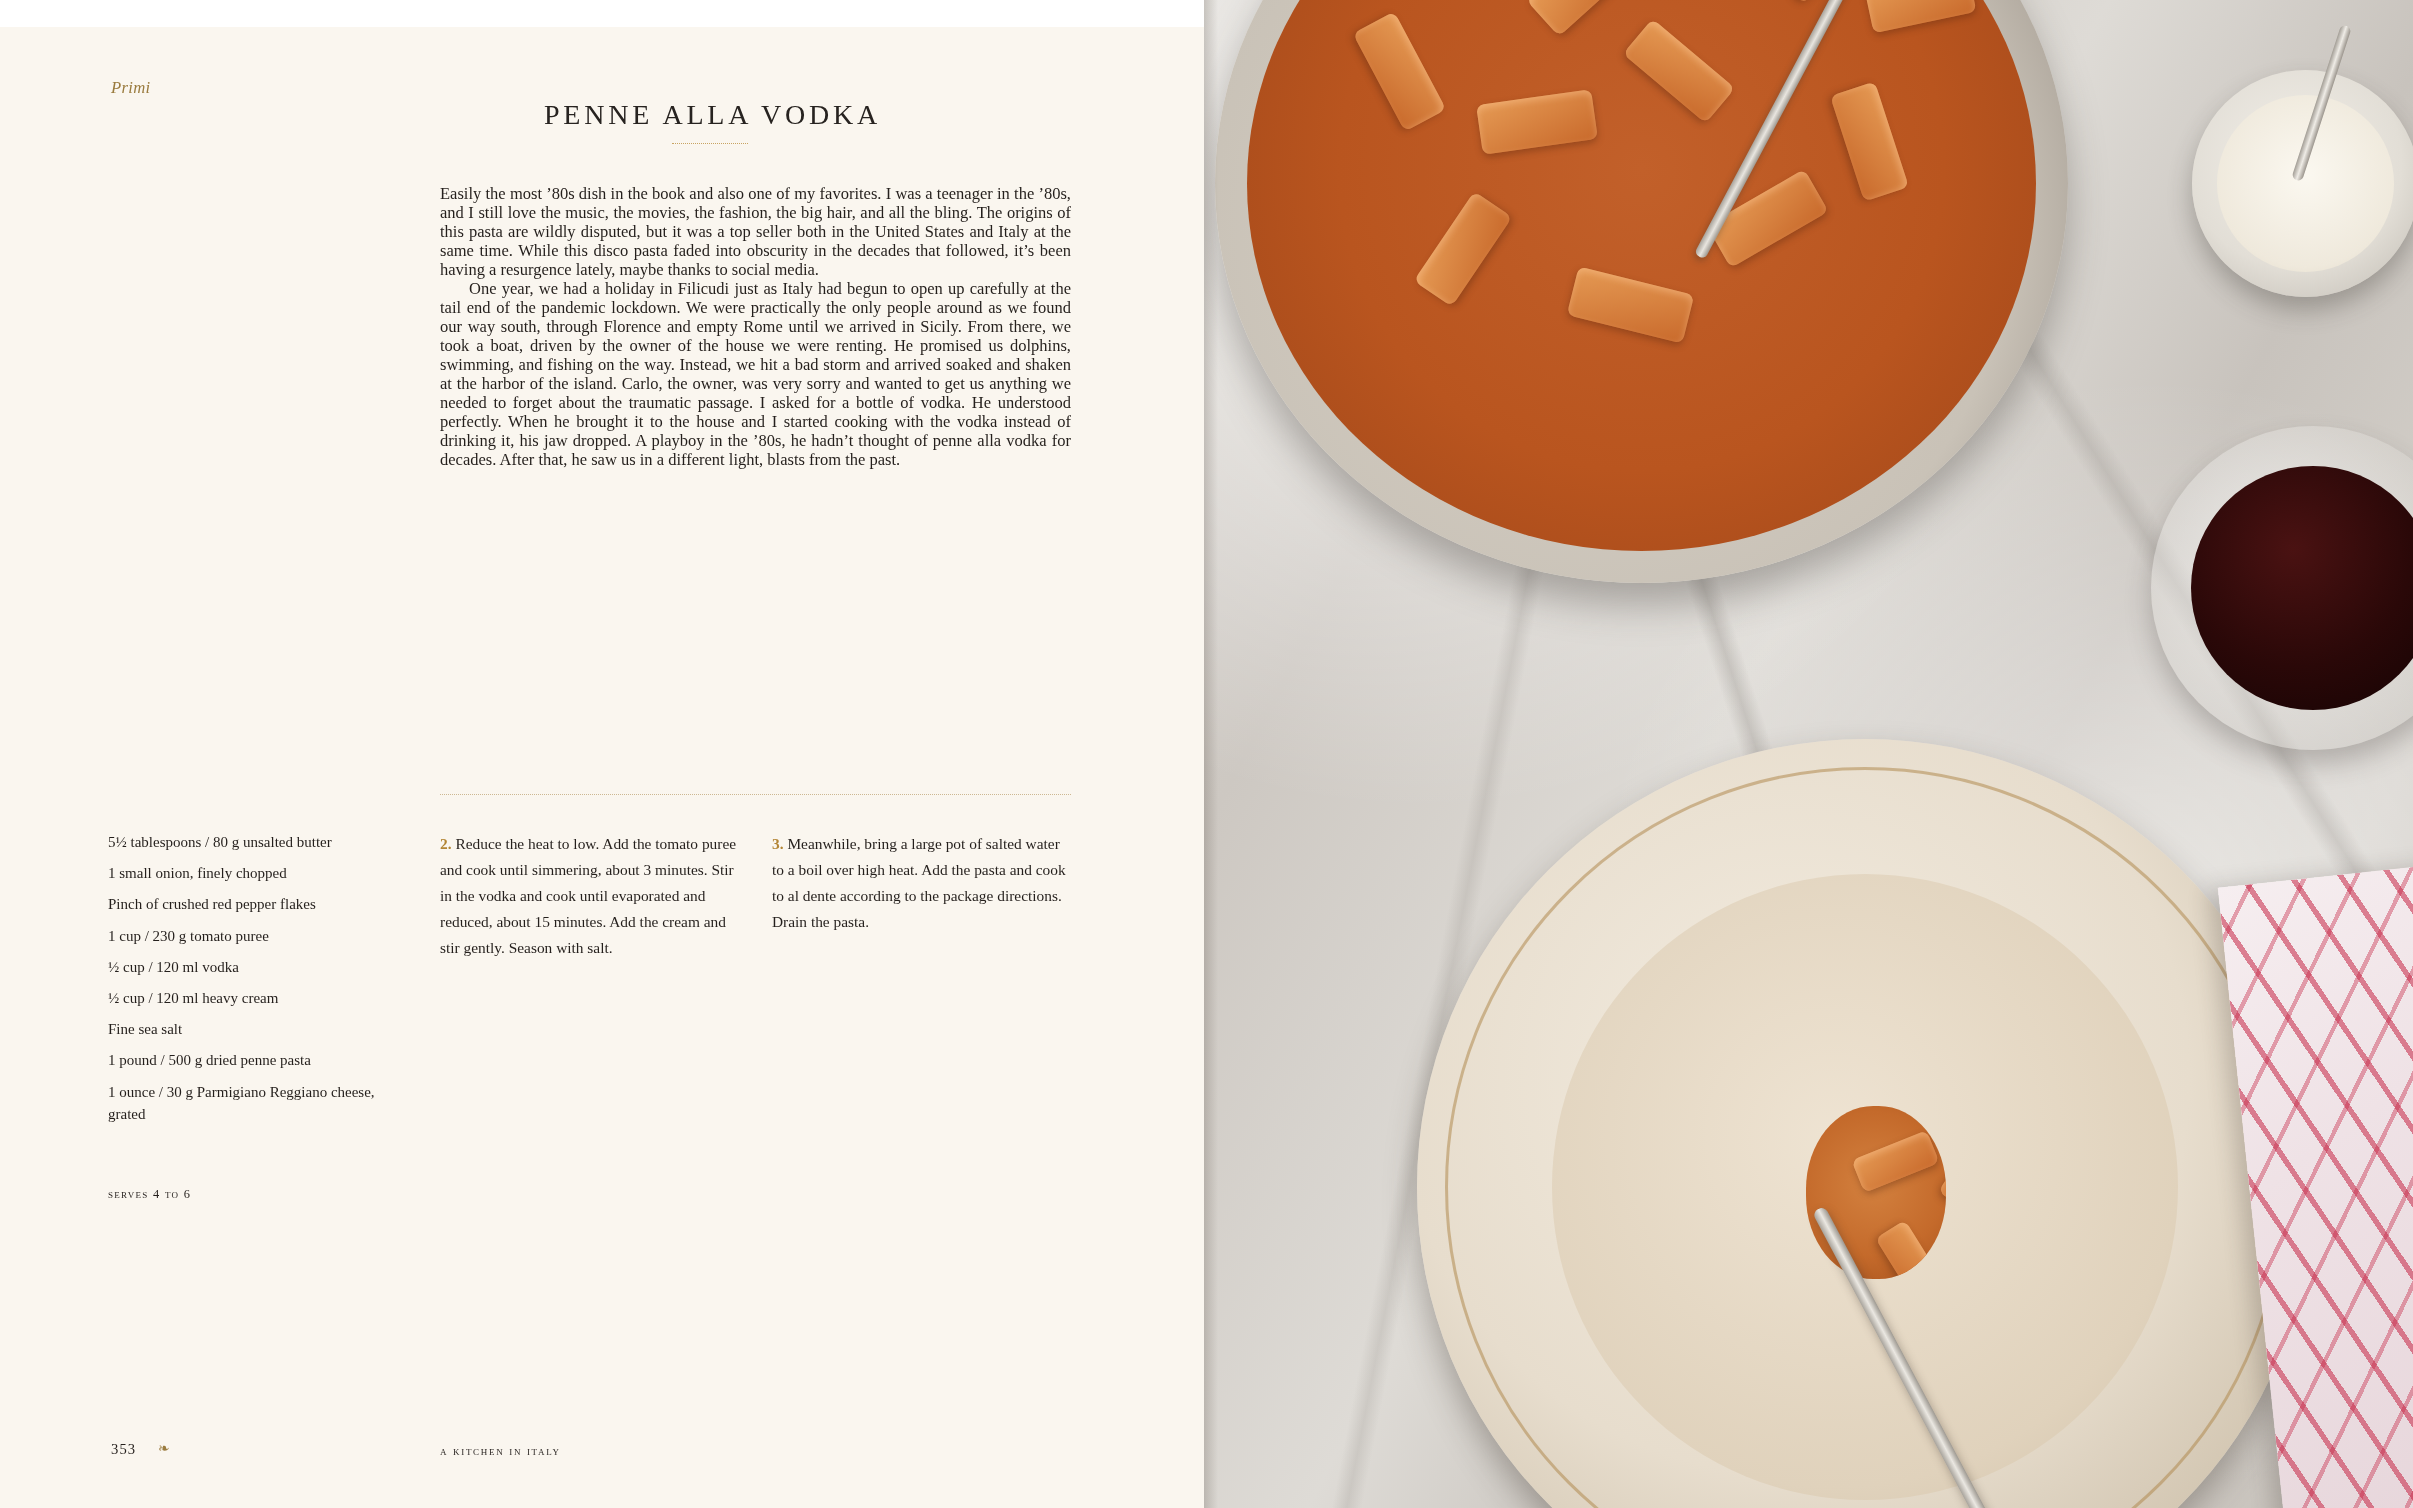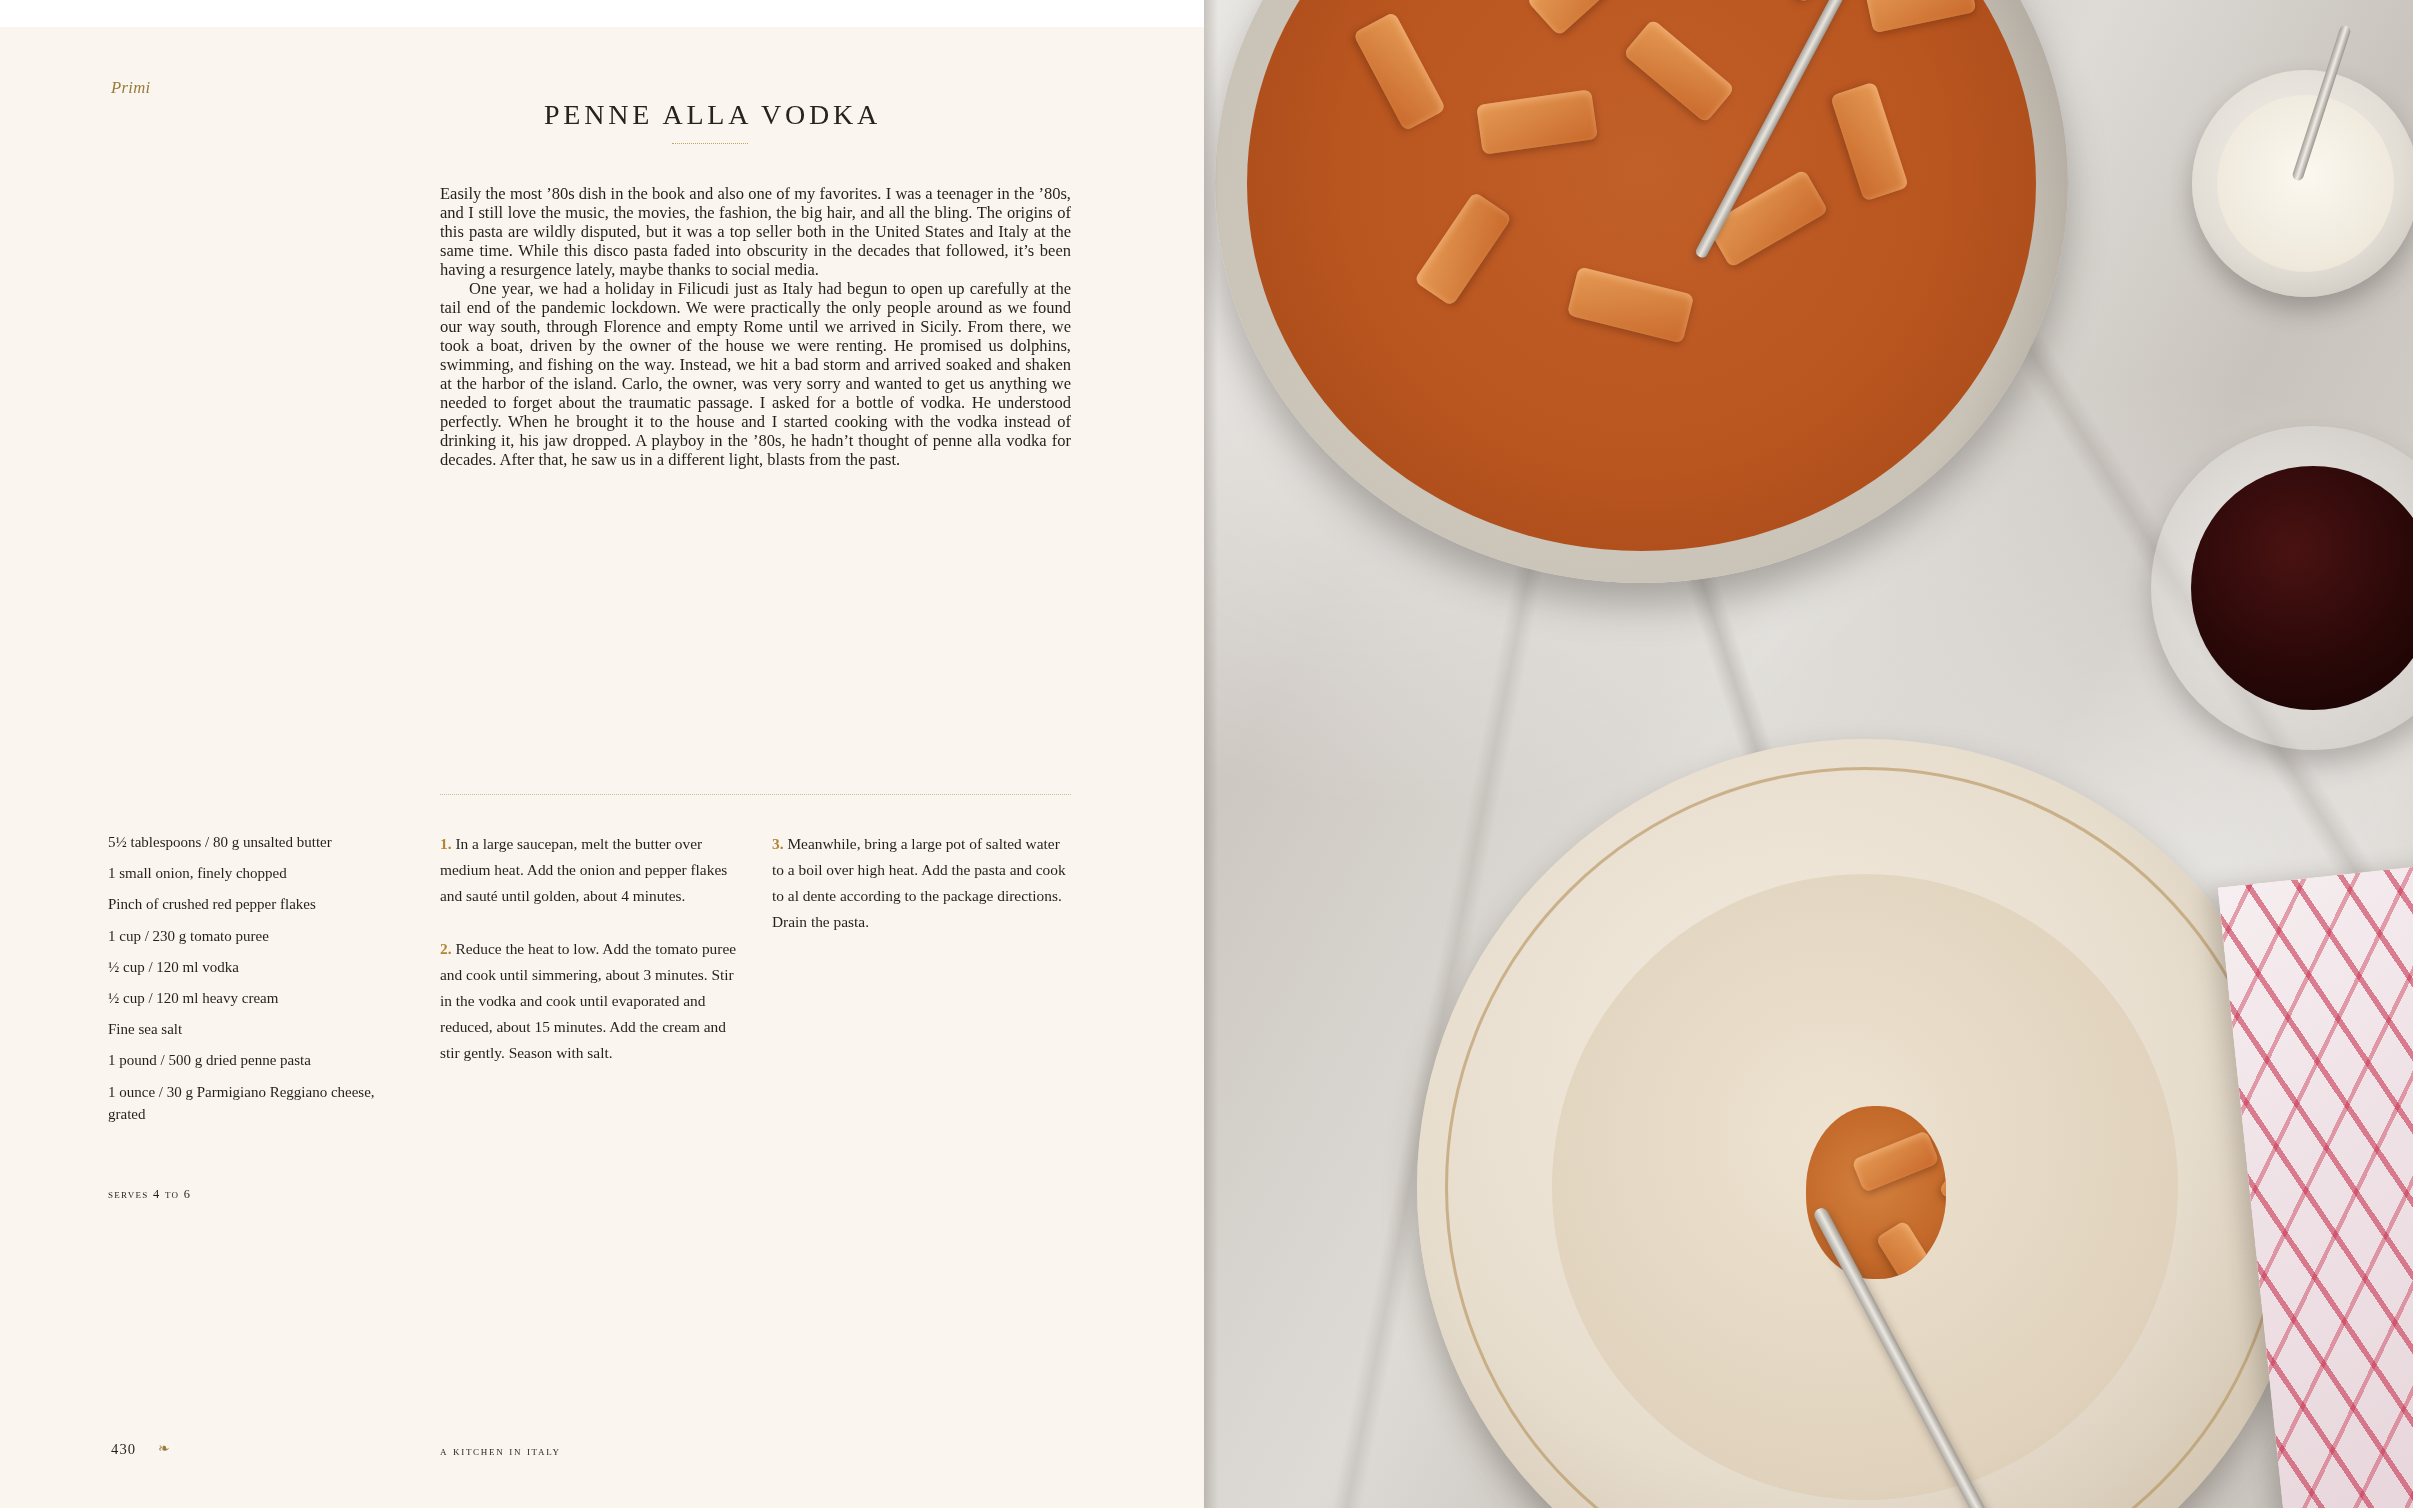--- a/index.html
+++ b/index.html
@@ -361,37 +361,33 @@
       <div class="ing">½ cup / 120 ml heavy cream</div>
       <div class="ing">Fine sea salt</div>
       <div class="ing">1 pound / 500 g dried penne pasta</div>
       <div class="ing">1 ounce / 30 g Parmigiano Reggiano cheese, grated</div>
     </div>
 
     <div class="serves">SERVES 4 TO 6</div>
 
     <div class="steps-col col1">
       <div class="step">
-        <span class="num">1.</span>
-        <span>In a large saucepan, melt the butter over medium heat. Add the onion and pepper flakes and sauté until golden, about 4 minutes.</span>
-      </div>
-      <div class="step">
         <span class="num">2.</span>
         <span>Reduce the heat to low. Add the tomato puree and cook until simmering, about 3 minutes. Stir in the vodka and cook until evaporated and reduced, about 15 minutes. Add the cream and stir gently. Season with salt.</span>
       </div>
     </div>
 
     <div class="steps-col col2">
       <div class="step">
         <span class="num">3.</span>
         <span>Meanwhile, bring a large pot of salted water to a boil over high heat. Add the pasta and cook to al dente according to the package directions. Drain the pasta.</span>
       </div>
     </div>
 
-    <div class="footer-page-num">430</div>
+    <div class="footer-page-num">353</div>
     <div class="footer-orn">❧</div>
     <div class="footer-book">A KITCHEN IN ITALY</div>
   </div>
 
   <div class="photo-page">
     <div class="marble"></div>
 
     <div class="skillet">
       <div class="skillet-inner">
 

